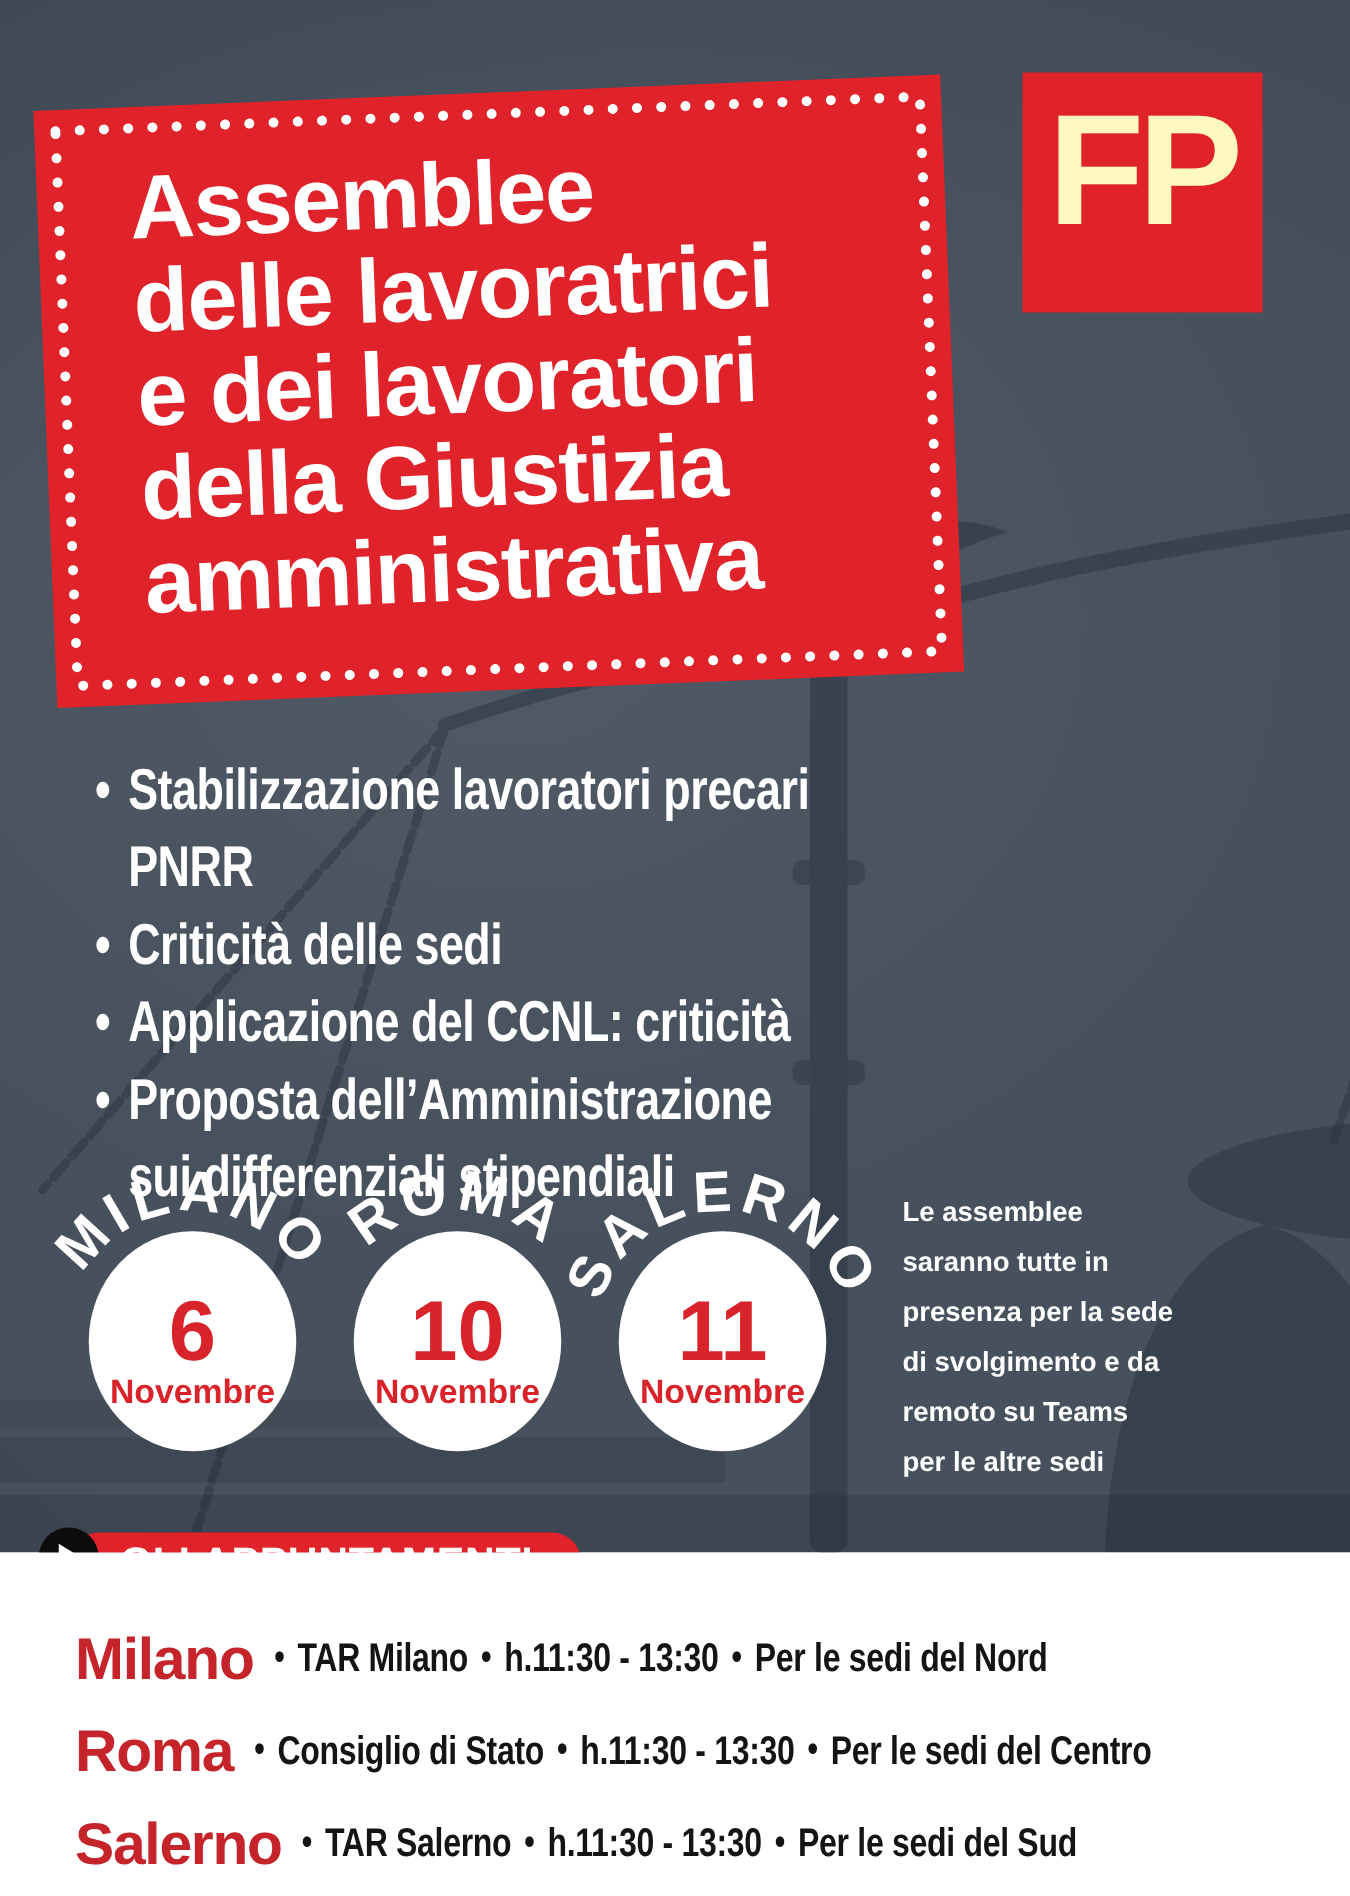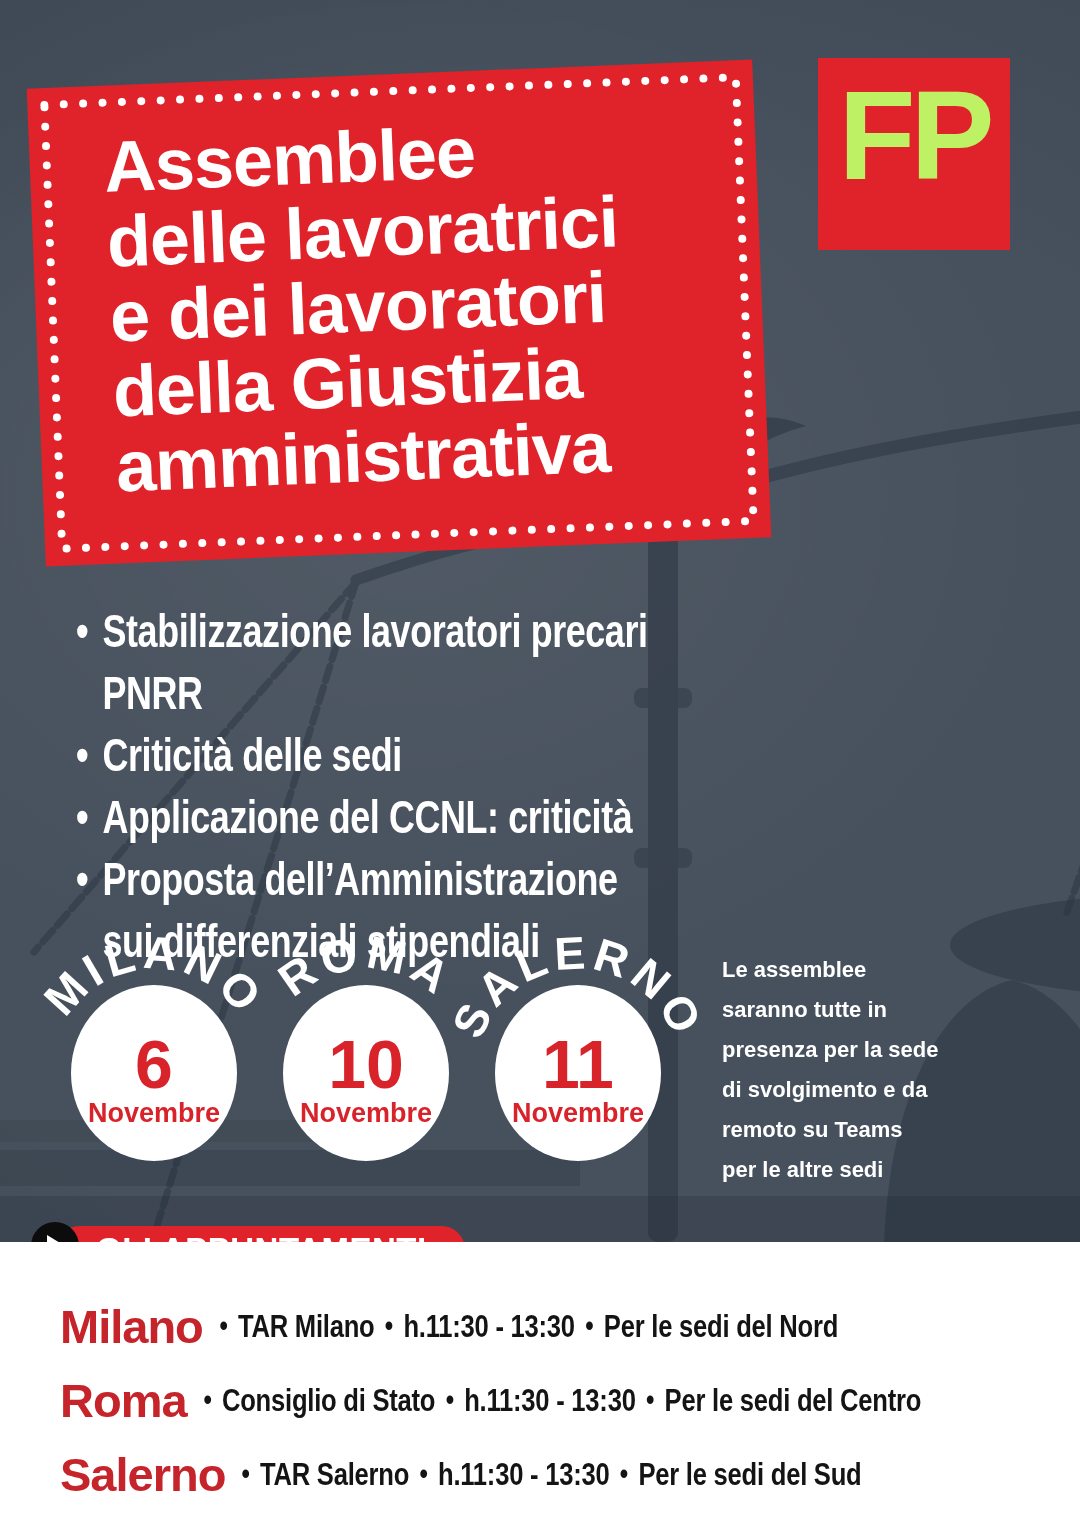--- a/index.html
+++ b/index.html
@@ -22,21 +22,21 @@
     background:#e0232a;transform:rotate(-2.3deg);transform-origin:center center;
   }
   .dots{position:absolute;left:0;top:0;}
   .title{
     position:absolute;left:74px;top:44px;color:#ffffff;font-weight:bold;
     font-size:72px;line-height:75px;letter-spacing:-1px;
   }
   
   .logo{
     position:absolute;left:818px;top:58px;width:192px;height:192px;
-    background:#e0232a;color:#bef264;text-align:center;
+    background:#e0232a;color:#fef9c3;text-align:center;
   }
   .logo-top{font-size:126px;font-weight:bold;line-height:100px;margin-top:28px;letter-spacing:-5px;}
   .logo-bottom{font-size:60px;font-weight:bold;line-height:58px;letter-spacing:1px;}
   
   .bullets{
     position:absolute;left:76px;top:600px;width:764px;color:#ffffff;font-weight:bold;
     font-size:46px;line-height:62px;letter-spacing:-0.5px;
     transform:scaleX(0.78);transform-origin:left top;
   }
   .bullet-row{display:flex;}

